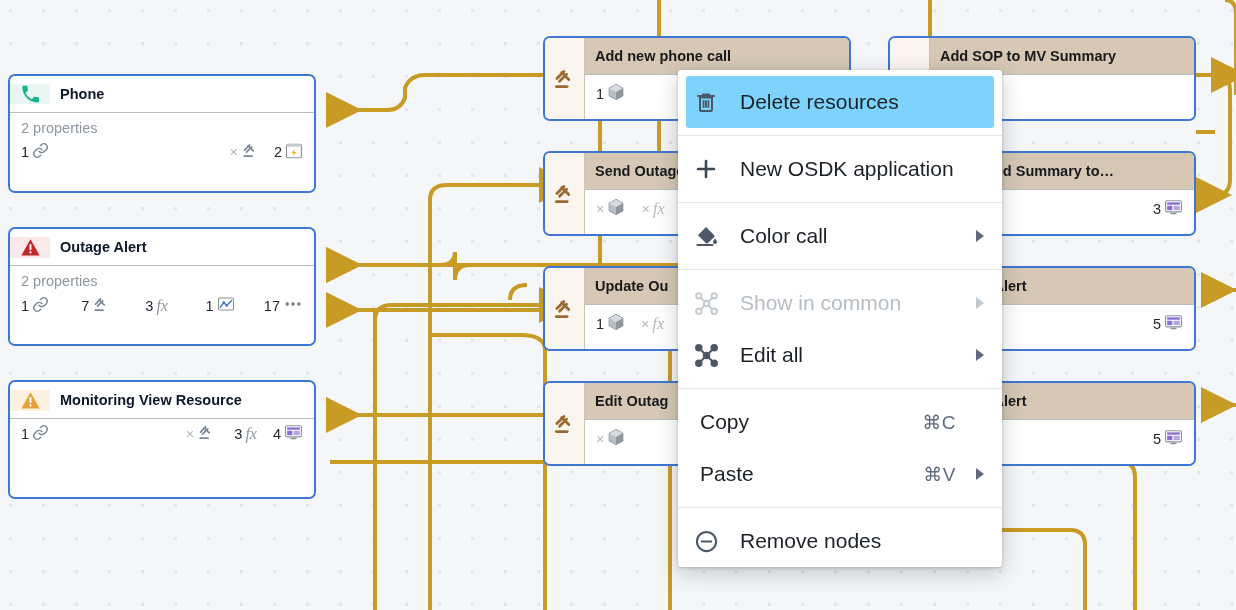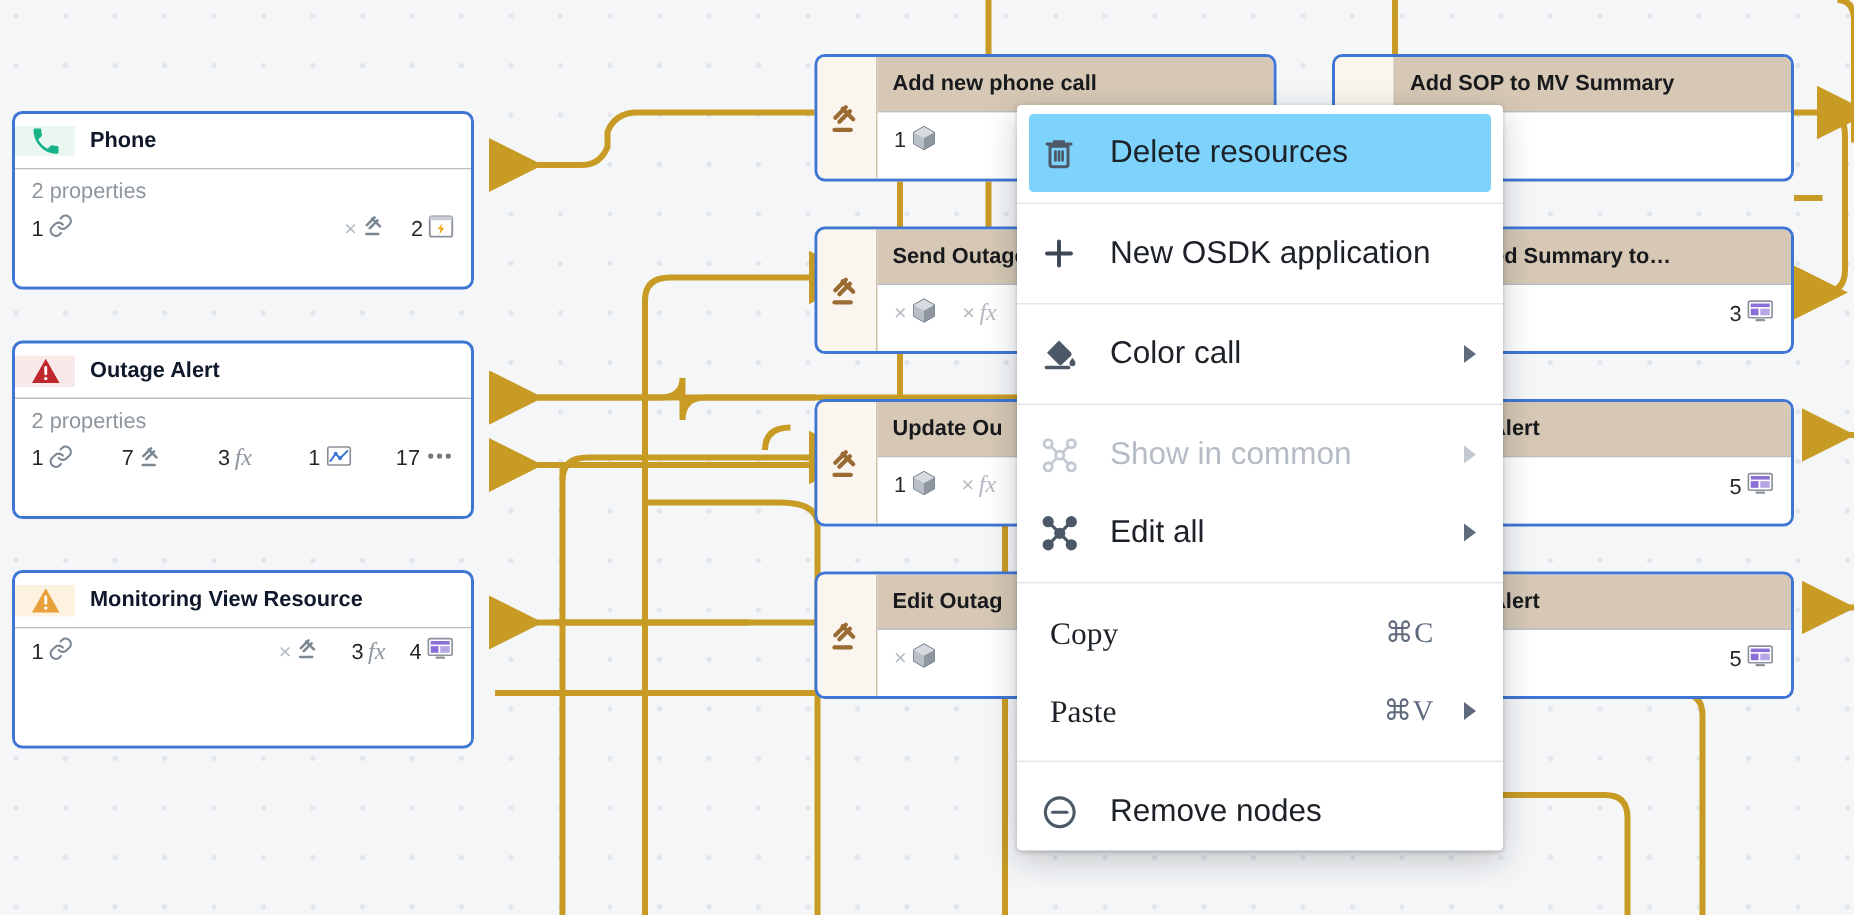--- a/index.html
+++ b/index.html
@@ -94,21 +94,21 @@
     cursor: default;
   }
   .mi .mico { width: 46px; min-width: 46px; display: flex; align-items: center; }
   .mi .mlabel { flex: 1; white-space: nowrap; }
   .mi .mkey { color: #5f6b7c; font-size: 19px; letter-spacing: .5px; margin-right: 12px; }
   .mi .marrow { width: 18px; display: flex; justify-content: flex-end; }
   .mi.active { background: #7dd3fc; margin: 0 8px; border-radius: 3px; padding: 0 8px; }
   .mi.active .mico { width: 46px; }
   .mi.disabled { color: #b6bcc4; justify-content: space-between; }
   .msep { height: 1px; background: #e4e7ea; margin: 7px 0; }
-  .mi.noicon { padding-left: 22px; font-family: Liberation Serif, serif; }
+  .mi.noicon { padding-left: 22px; }
 </style>
 </head>
 <body>
 
 <div id="canvas">
 
   <svg id="edges" viewBox="0 0 1236 610">
     <defs>
       <marker id="ah-l" markerWidth="9" markerHeight="9" refX="8" refY="4.5" orient="auto">
         <path d="M9,0 L9,9 L0,4.5 z" fill="#c89b25"></path>

